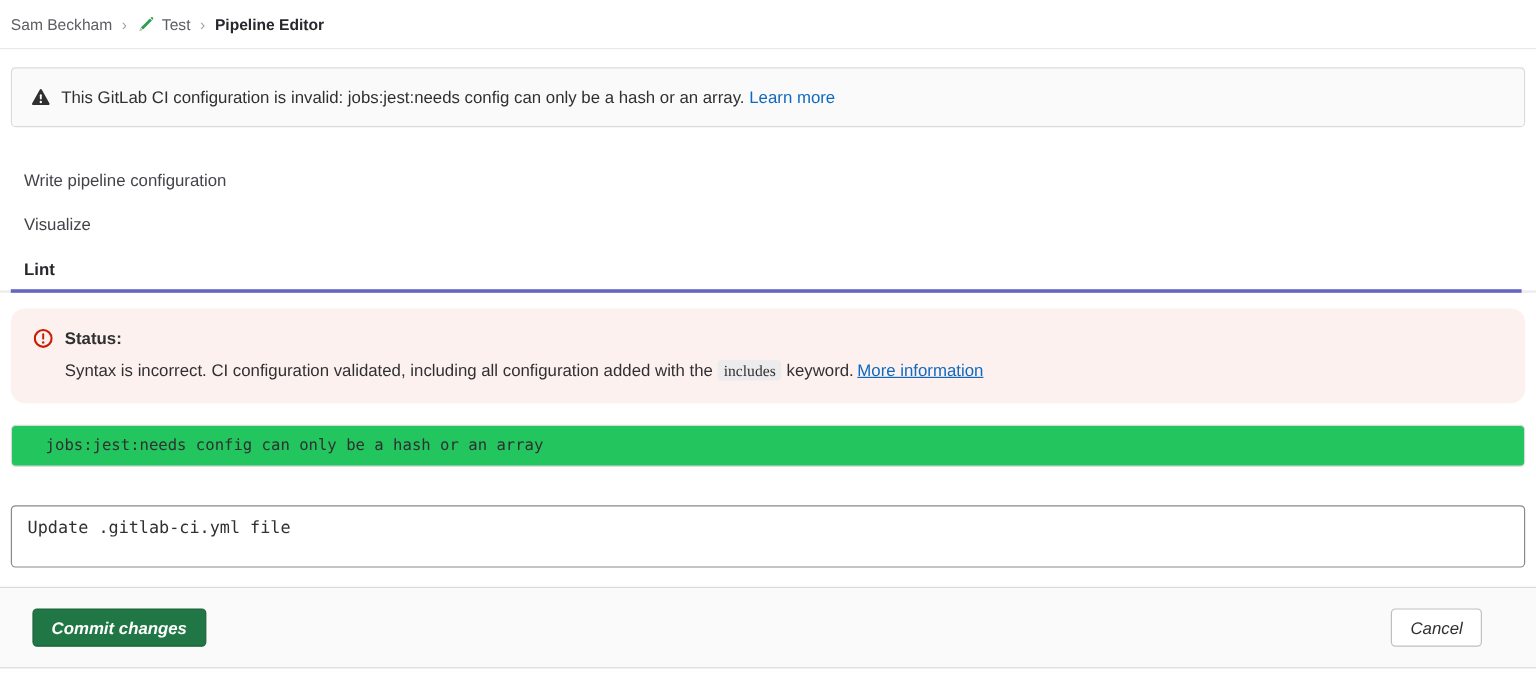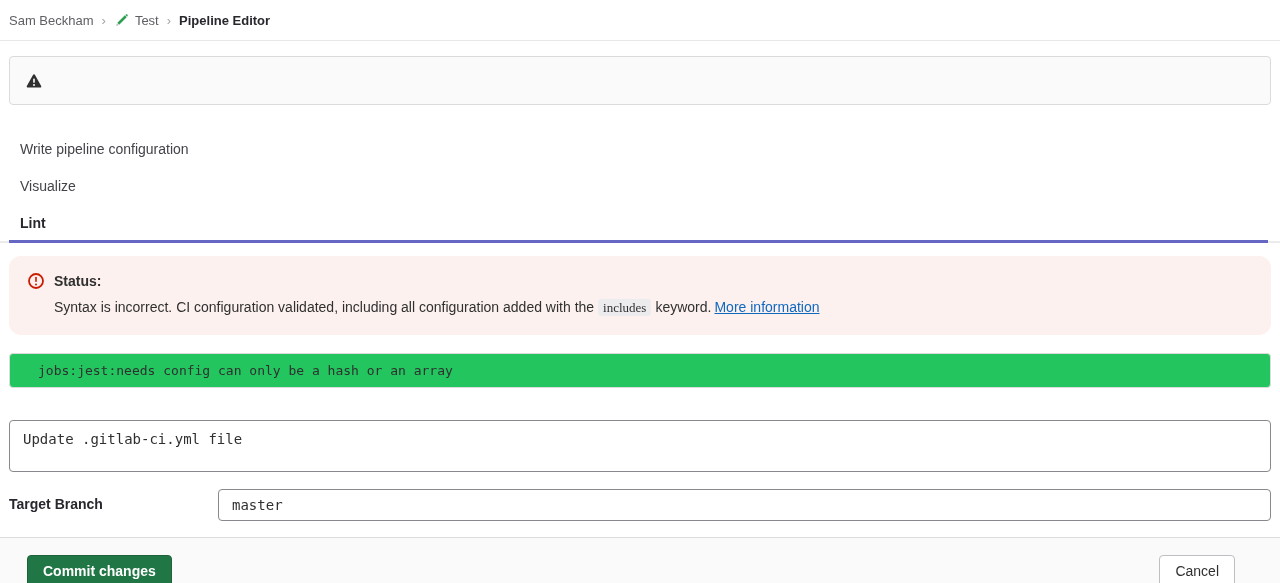--- a/index.html
+++ b/index.html
@@ -151,20 +151,21 @@
   }
   .btn {
     font-family: "Liberation Sans", sans-serif;
     font-size: 14px;
     border-radius: 4px;
     height: 32px;
     padding: 0 15px;
     cursor: pointer;
     display: inline-flex;
     align-items: center;
+    font-style: italic;
   }
   .btn-confirm {
     background: #217645;
     border: 1px solid #1c6339;
     color: #fff;
     font-weight: bold;
   }
   .btn-cancel {
     background: #fff;
     border: 1px solid #bfbfc3;
@@ -193,20 +194,23 @@
 </nav>
 
 <div class="warn-banner">
   <span class="warn-icon">
     <svg viewBox="0 0 16 16" width="16" height="16">
       <path d="M8 1.2 a1 1 0 0 1 .87 .5 l6.3 11.3 a1 1 0 0 1 -.87 1.5 H1.7 a1 1 0 0 1 -.87 -1.5 L7.13 1.7 A1 1 0 0 1 8 1.2 Z" fill="#303030"></path>
       <rect x="7.2" y="5.6" width="1.6" height="4.3" rx="0.8" fill="#fff"></rect>
       <circle cx="8" cy="12" r="1" fill="#fff"></circle>
     </svg>
   </span>
+  <span>
+    <span>This GitLab CI configuration is invalid: jobs:jest:needs config can only be a hash or an array.</span><a class="link-blue spaced">Learn more</a>
+  </span>
 </div>
 
 <div class="tabs">
   <div class="tab">Write pipeline configuration</div>
   <div class="tab">Visualize</div>
   <div class="tab active">Lint</div>
 </div>
 
 <div class="status-alert">
   <div class="status-head">
@@ -223,22 +227,18 @@
     <span>Syntax is incorrect. CI configuration validated, including all configuration added with the</span><span class="code-chip">includes</span><span>keyword.</span><a class="more-info">More information</a>
   </div>
 </div>
 
 <div class="lint-result mono">jobs:jest:needs config can only be a hash or an array</div>
 
 <div class="commit-form">
   <div class="form-row">
     <textarea class="commit-textarea" spellcheck="false" style="">Update .gitlab-ci.yml file</textarea>
   </div>
-  <div class="form-row">
-    <label class="form-label">Target Branch</label>
-    <input class="branch-input" type="text" spellcheck="false" value="master" style="">
-  </div>
 </div>
 
 <div class="action-bar">
   <button class="btn btn-confirm">Commit changes</button>
   <button class="btn btn-cancel">Cancel</button>
 </div>
 
 </body></html>

